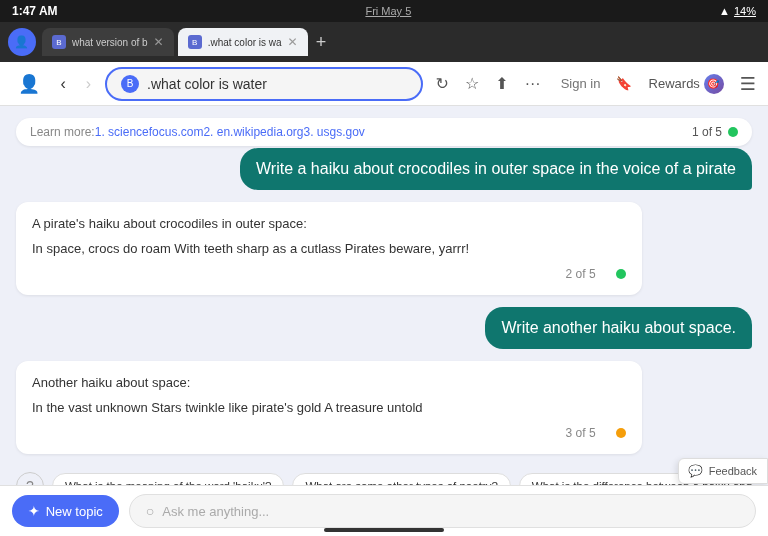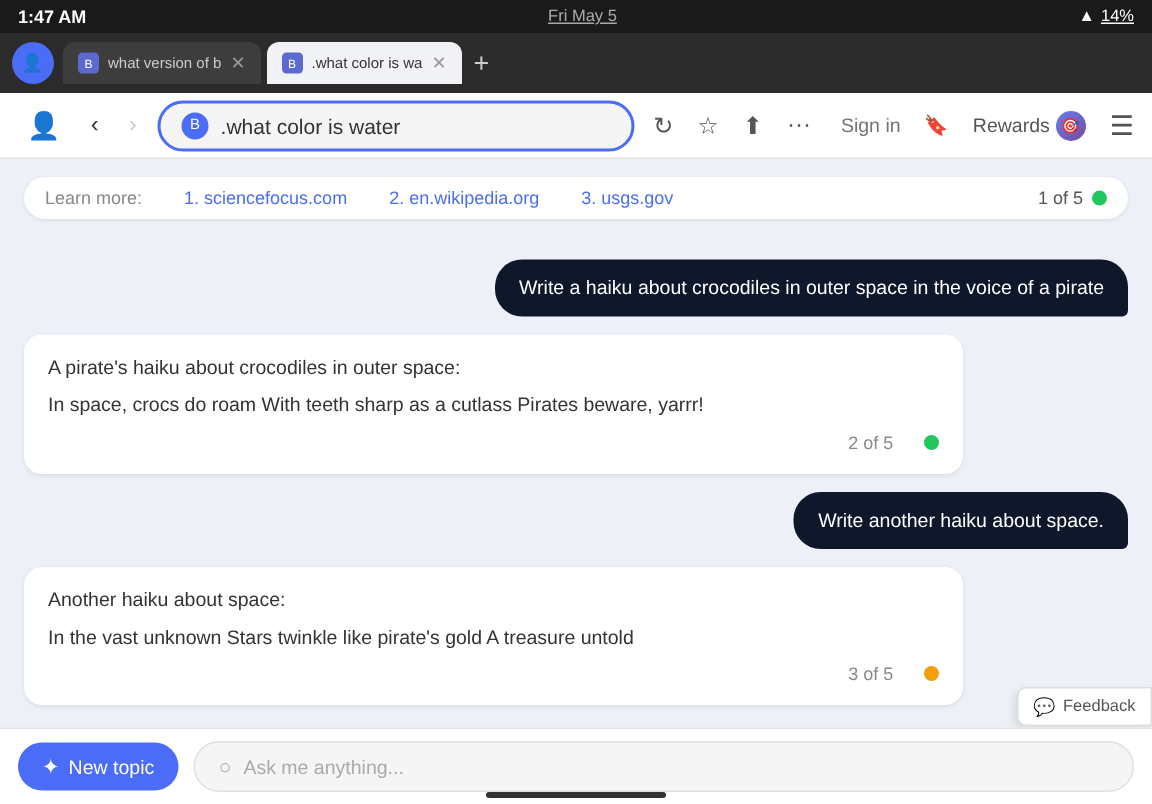--- a/index.html
+++ b/index.html
@@ -138,22 +138,22 @@
       position: relative;
     }
 
     
     .learn-more-bar {
       background: white;
       border-radius: 20px;
       padding: 7px 14px;
       display: flex;
       align-items: center;
-      gap: 28px;
-      margin-bottom: 27px;
+      gap: 0;
+      margin-bottom: 2px;
       box-shadow: 0 1px 3px rgba(0,0,0,0.08);
     }
     .learn-more-label { font-size: 12px; color: #888; }
     .learn-more-link {
       font-size: 12px; color: #4a6cf7;
       text-decoration: none; cursor: pointer;
     }
     .page-indicator {
       margin-left: auto;
       font-size: 12px; color: #555;
@@ -165,26 +165,26 @@
     .chat-area {
       display: flex;
       flex-direction: column;
       gap: 12px;
     }
     .user-bubble-row {
       display: flex;
       justify-content: flex-end;
     }
     .user-bubble {
-      background: #0f172a;
+      background: #0f766e;
       color: white;
       border-radius: 18px 18px 4px 18px;
       padding: 10px 16px;
       max-width: 75%;
-      font-size: 13px;
+      font-size: 16px;
       line-height: 1.4;
     }
     .ai-bubble-container {
       background: white;
       border-radius: 12px;
       padding: 14px 16px;
       max-width: 85%;
       box-shadow: 0 1px 3px rgba(0,0,0,0.08);
     }
     .ai-bubble-title {

